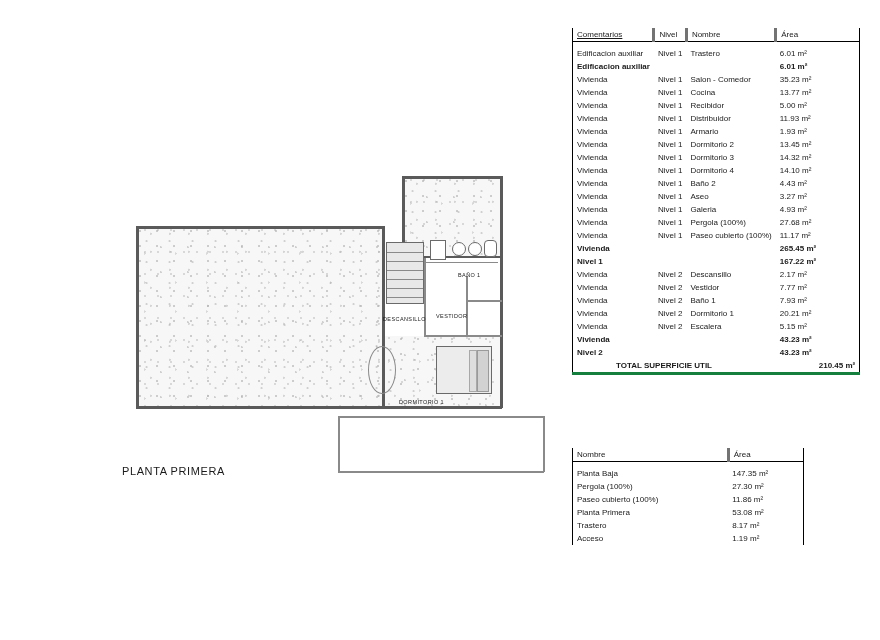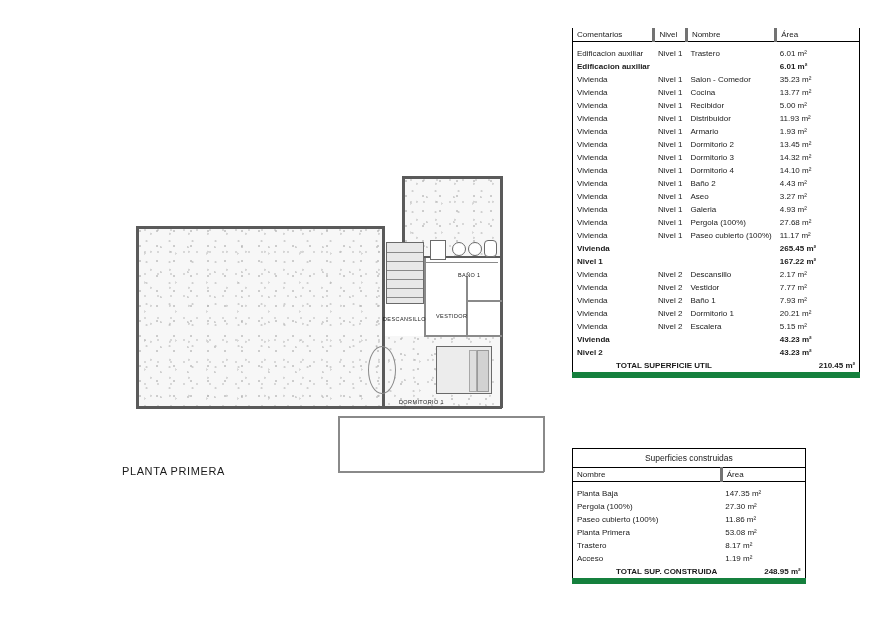--- a/index.html
+++ b/index.html
@@ -88,27 +88,27 @@
   .hdr td {
     border-bottom: 1px solid #000;
     border-left: 3px solid #737373;
   }
   .hdr td:first-child { border-left: 1px solid #000; }
   .hdr td:last-child { border-right: 1px solid #000; }
   .framed { border-left: 1px solid #000; border-right: 1px solid #000; margin-left: 36px; }
 
   .spacer-row td { height: 5px; padding: 0 !important; }
 
-  .col-c { width: 62px; }
+  .col-c { width: 62px; text-decoration: underline; }
   .col-n { width: 38px; }
   .col-nm { width: 78px; }
   .col-a { width: 52px; }
 
   .bold td { font-weight: bold; }
-  .rule-bot td { border-bottom: 6px solid #15803d; padding-left: 43px; }
+  .rule-bot td { border-bottom: 3px solid #15803d; padding-left: 43px; }
 
   #tbl-utiles { left: 572px; top: 28px; width: 232px; }
   #tbl-construidas { left: 572px; top: 448px; width: 232px; }
 </style>
 </head>
 <body>
 
 <div id="plan-area">
 
   <div class="room-fill" style="left:38px; top:78px; width:244px; height:178px;"></div>
@@ -337,23 +337,20 @@
         <td colspan="3">TOTAL SUPERFICIE UTIL</td>
         <td>210.45 m²</td>
       </tr>
     </tbody>
   </table>
 </div>
 
 <div class="table-block" id="tbl-construidas">
   <table>
     <tbody>
-      <tr>
-        <td class="tbl-title" colspan="2">Superficies construidas</td>
-      </tr>
       <tr class="hdr">
         <td style="width:160px;">Nombre</td>
         <td style="width:72px;">Área</td>
       </tr>
       <tr class="spacer-row framed">
           <td colspan="2"></td>
         </tr>
 
       <tr class="framed">
         <td>Planta Baja</td>
@@ -372,19 +369,15 @@
         <td>53.08 m²</td>
       </tr>
       <tr class="framed">
         <td>Trastero</td>
         <td>8.17 m²</td>
       </tr>
       <tr class="framed">
         <td>Acceso</td>
         <td>1.19 m²</td>
       </tr>
-      <tr class="framed bold rule-bot">
-        <td>TOTAL SUP. CONSTRUIDA</td>
-        <td>248.95 m²</td>
-      </tr>
     </tbody>
   </table>
 </div>
 
 </body></html>

